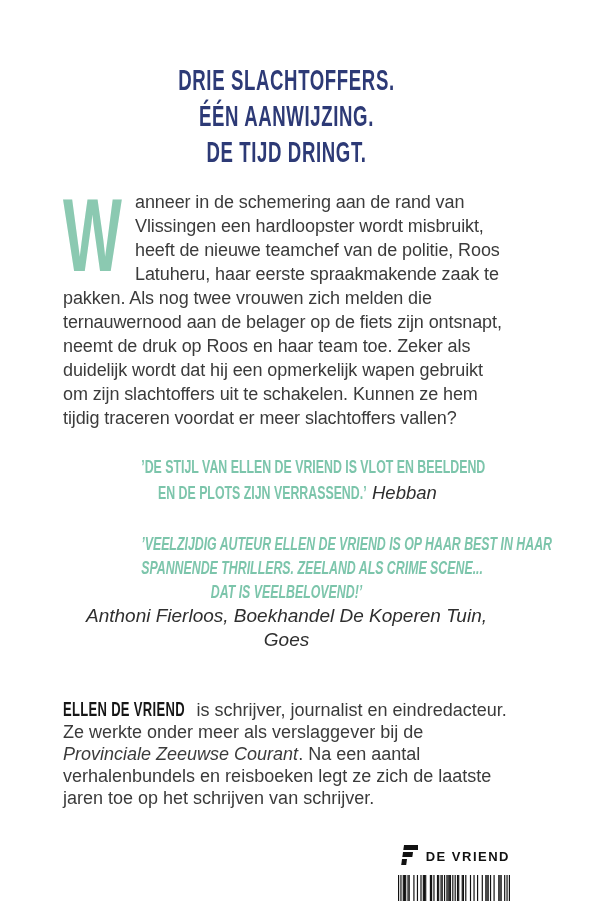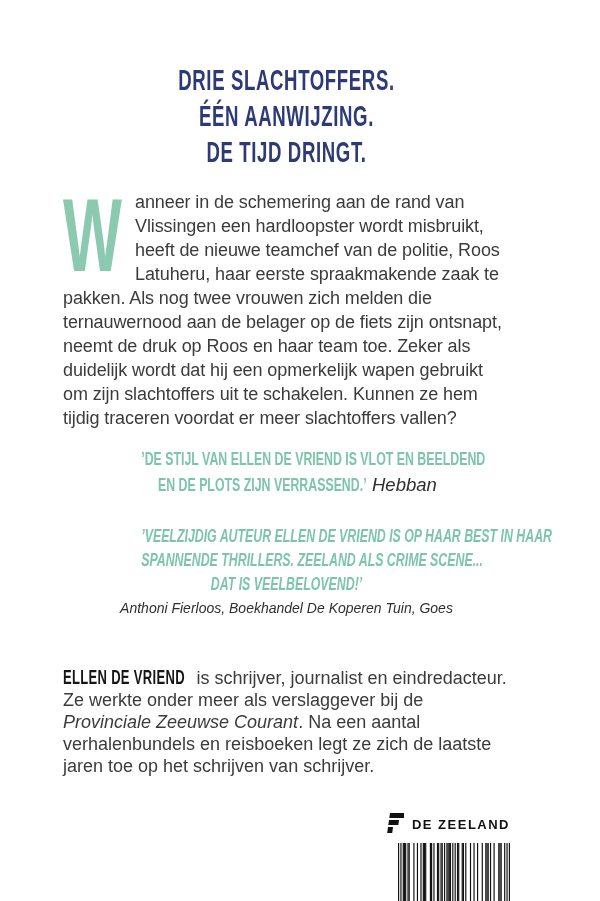--- a/index.html
+++ b/index.html
@@ -11,28 +11,28 @@
   .hl{font-weight:bold;font-size:30px;line-height:36px;text-align:center;
       letter-spacing:1px;transform:scaleX(0.62);transform-origin:50% 50%;}
 
   
   .synopsis{margin:0;font-size:18px;line-height:24px;color:#3b3b3b;letter-spacing:-0.1px;text-align:left;}
   .dropcap{float:left;width:58px;height:88px;margin:4px 14px 0 0;overflow:visible;}
   .dropcap .dc{display:block;font-size:104px;line-height:82px;font-weight:bold;
       transform:scaleX(0.60);transform-origin:0 0;white-space:nowrap;}
 
   
-  .quote1{margin-top:16px;}
+  .quote1{margin-top:24px;}
   .quote2{margin-top:26px;font-style:italic;}
   .qline{font-weight:bold;font-size:19px;line-height:26px;text-align:center;
       transform:scaleX(0.65);transform-origin:50% 50%;white-space:nowrap;}
   .quote2 .qline{line-height:24px;}
   .attr-inline{display:inline-block;font-weight:normal;font-style:italic;color:#2f2f2f;
       transform:scaleX(1.5);transform-origin:0 50%;margin-left:8px;letter-spacing:0;}
-  .attr-line{font-size:14px;line-height:24px;text-align:center;color:#2f2f2f;font-weight:normal;}
+  .attr-line{font-size:19px;line-height:24px;text-align:center;color:#2f2f2f;font-weight:normal;}
 
   
   .bio{margin:46px 0 0 0;font-size:18px;line-height:22px;color:#3b3b3b;}
   .bio-name{display:inline-block;font-weight:bold;font-size:21px;color:#161616;
       transform:scaleX(0.62);transform-origin:0 60%;margin-right:-68px;white-space:nowrap;letter-spacing:0.5px;}
   .bio em{font-style:italic;}
 
   
   .publisher{margin-top:36px;display:flex;flex-direction:column;align-items:flex-end;}
   .logo-row{display:flex;align-items:center;height:22px;}
@@ -75,21 +75,21 @@
 
   <div class="publisher">
     <div class="logo-row">
       <svg width="18" height="22" viewBox="0 0 18 22" aria-hidden="true">
         <g fill="#111111" transform="skewX(-8) translate(4,0)">
           <rect x="0" y="0" width="15" height="5"></rect>
           <rect x="0" y="7" width="10" height="5"></rect>
           <rect x="0" y="14" width="5" height="6"></rect>
         </g>
       </svg>
-      <span class="logo-text">DE ZEELAND</span>
+      <span class="logo-text">DE VRIEND</span>
     </div>
     <div class="barcode">
       <svg id="barcode-svg" viewBox="0 0 95 60" preserveAspectRatio="none">
           <rect x="0" y="0" width="1" height="60" fill="#111111"></rect>
           <rect x="2" y="0" width="1" height="60" fill="#111111"></rect>
           <rect x="4" y="0" width="1" height="60" fill="#111111"></rect>
           <rect x="5" y="0" width="1" height="60" fill="#111111"></rect>
           <rect x="6" y="0" width="1" height="60" fill="#111111"></rect>
           <rect x="8" y="0" width="1" height="60" fill="#111111"></rect>
           <rect x="9" y="0" width="1" height="60" fill="#111111"></rect>

